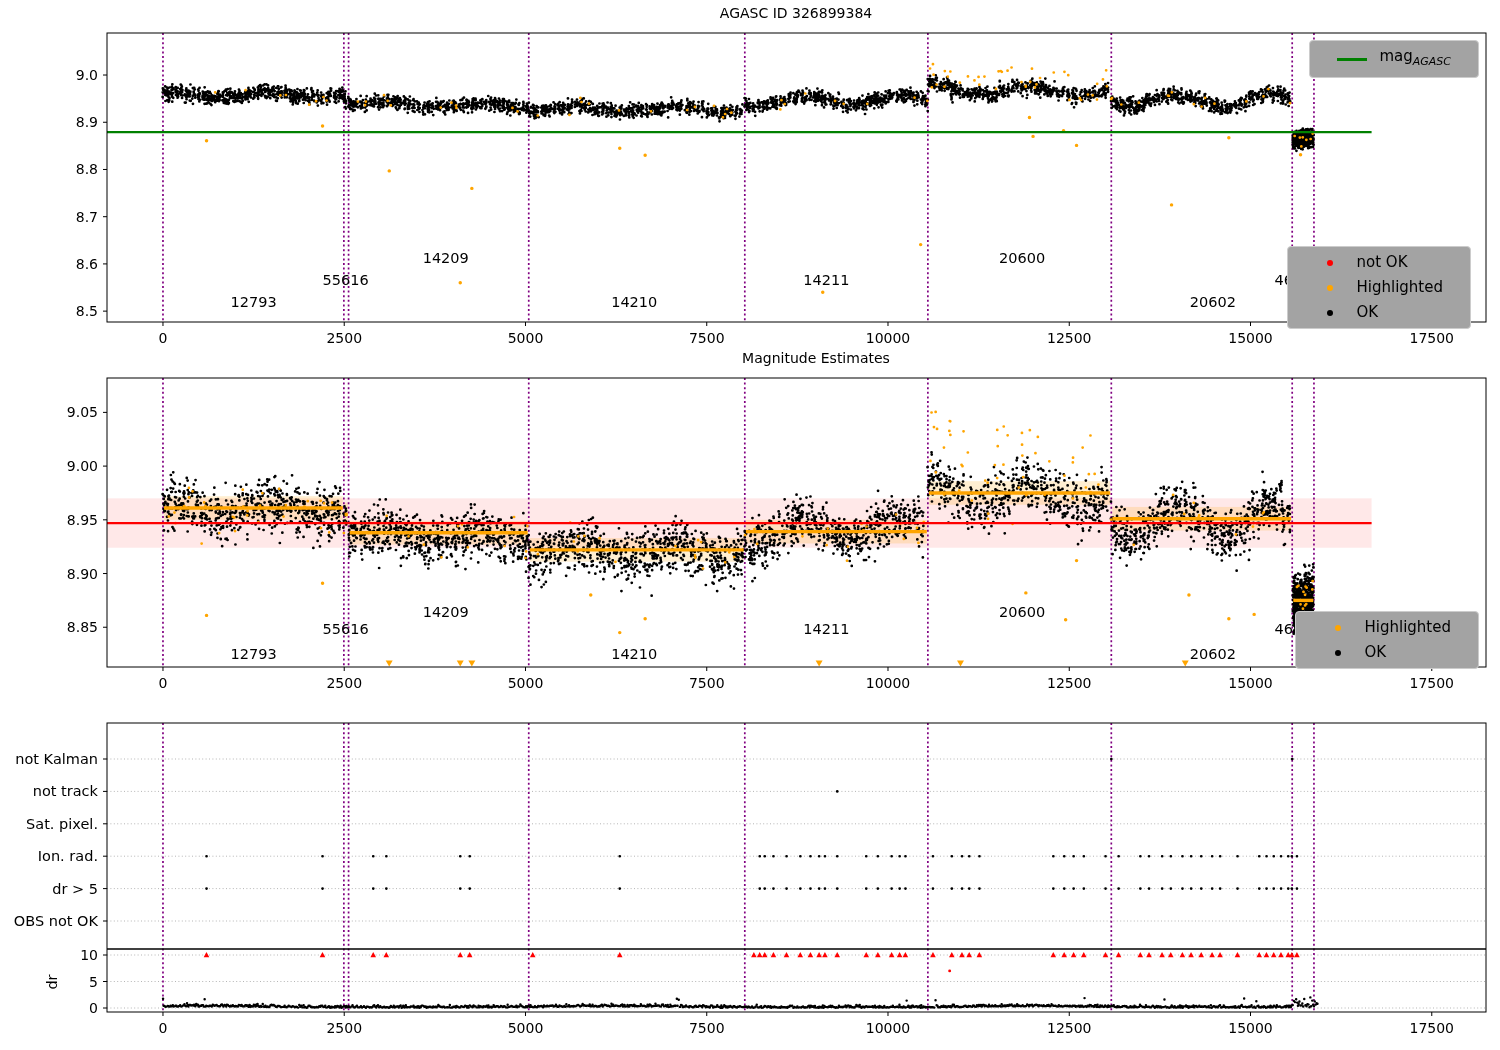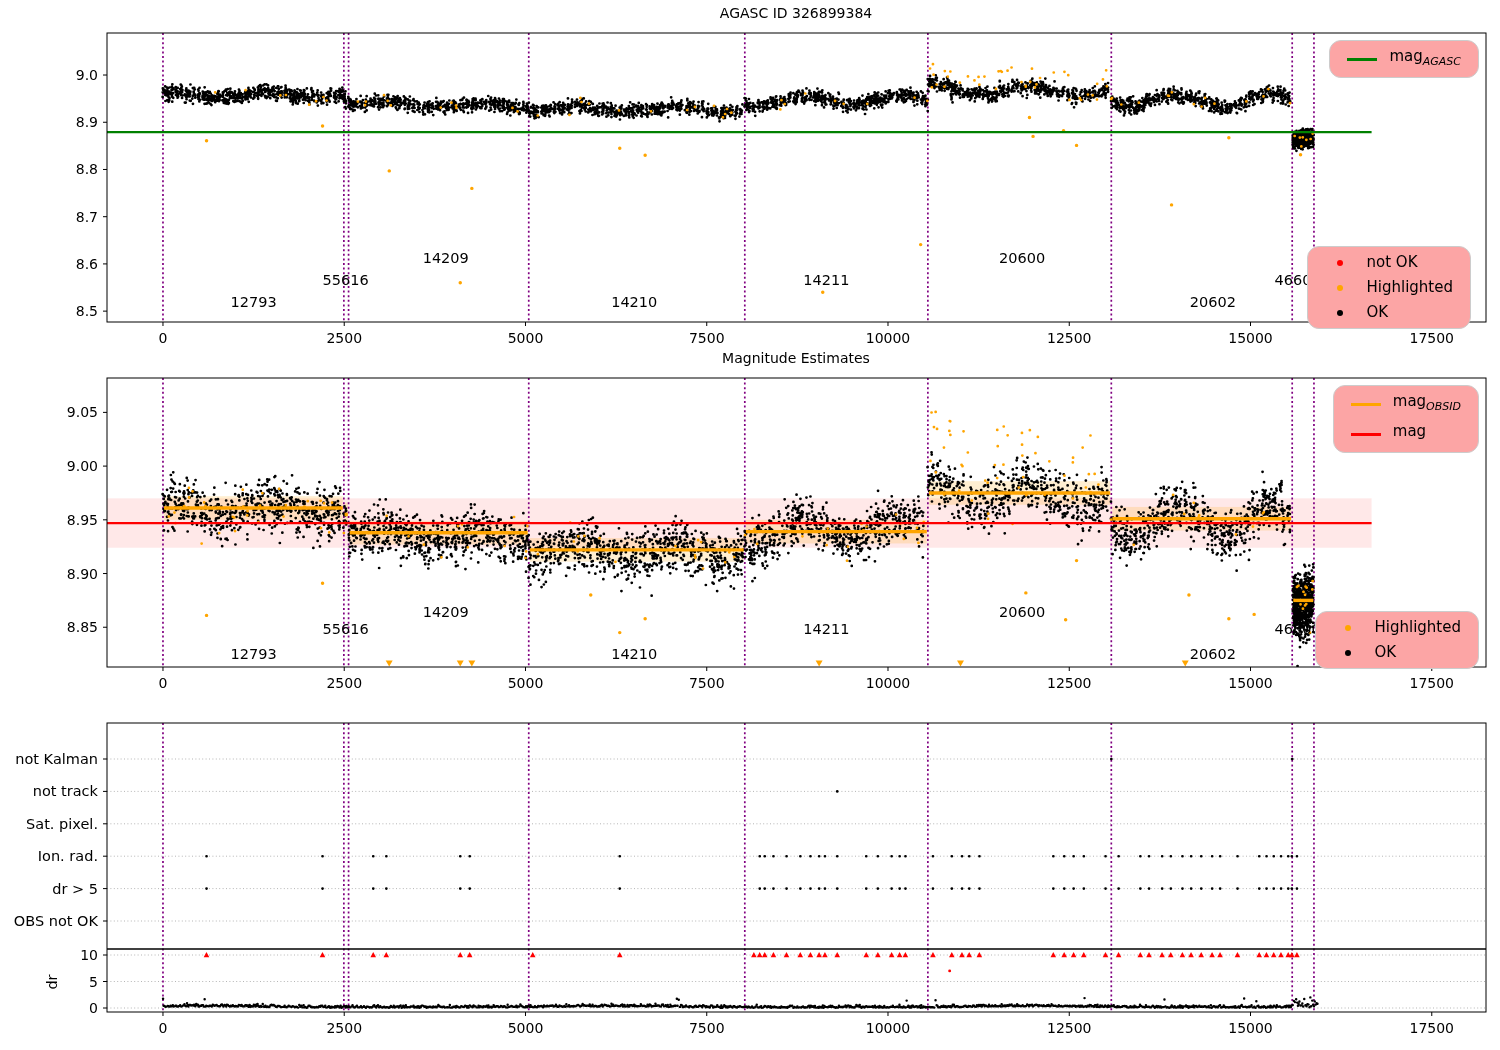--- a/index.html
+++ b/index.html
@@ -1,21 +1,21 @@
 <!DOCTYPE html>
 <html><head>
 <meta charset="utf-8">
 <style>
   html,body{margin:0;padding:0;background:#fff}
   .fig{position:relative;width:1500px;height:1050px;background:#fff;overflow:hidden;
        font-family:"DejaVu Sans","Liberation Sans",sans-serif;color:#000}
   .fig svg{position:absolute;left:0;top:0}
   .title{position:absolute;transform:translateX(-50%);font-size:14px;white-space:nowrap}
-  .legend{position:absolute;background:#fca5a5;border:1px solid #ccc;border-radius:12px;
-          padding:7px 17px;display:flex;flex-direction:column;gap:8px;font-size:15px}
+  .legend{position:absolute;background:#a3a3a3;border:1px solid #ccc;border-radius:4px;
+          padding:7px 27px;display:flex;flex-direction:column;gap:8px;font-size:15px}
   .lrow{display:flex;align-items:center;gap:12px;line-height:17px;white-space:nowrap}
   .lswatch{width:30px;height:3px;display:inline-block;flex:0 0 auto}
   .dotwrap{width:30px;display:flex;justify-content:center;flex:0 0 auto}
   .dot{width:7px;height:7px;border-radius:50%}
   .dot.small{width:6px;height:6px}
   sub{font-size:11px;font-style:italic}
 </style>
 </head>
 <body>
 
@@ -264,21 +264,21 @@
       <text x="345.67865404837016" y="634.232342007435" text-anchor="middle" font-size="14.5" fill="#000">55616</text>
       <text x="445.7322818086225" y="616.5055762081797" text-anchor="middle" font-size="14.5" fill="#000">14209</text>
       <text x="634.2391167192429" y="659.4795539033461" text-anchor="middle" font-size="14.5" fill="#000">14210</text>
       <text x="826.3710830704522" y="634.232342007435" text-anchor="middle" font-size="14.5" fill="#000">14211</text>
       <text x="1022.1281808622502" y="616.5055762081797" text-anchor="middle" font-size="14.5" fill="#000">20600</text>
       <text x="1212.810094637224" y="659.4795539033461" text-anchor="middle" font-size="14.5" fill="#000">20602</text>
       <text x="1297.638170347003" y="634.232342007435" text-anchor="middle" font-size="14.5" fill="#000">46600</text>
     </svg>
 
   <div class="title" style="left:796px;top:5px">AGASC ID 326899384</div>
-  <div class="title" style="left:796px;top:350px">Magnitude Estimates</div>
+  <div class="title" style="left:816px;top:350px">Magnitude Estimates</div>
 
   <div class="legend" style="right:21px;top:40px">
     <div class="lrow">
       <span class="lswatch" style="background-color: rgb(0, 128, 0);"></span>
       <span><span>mag</span><sub>AGASC</sub></span>
     </div>
   </div>
 
   <div class="legend" style="right:29px;top:246px">
     <div class="lrow">
@@ -294,30 +294,20 @@
       <span>Highlighted</span>
     </div>
     <div class="lrow">
       <span class="dotwrap">
           <span class="dot small" style="background-color: rgb(0, 0, 0);"></span>
         </span>
       <span>OK</span>
     </div>
   </div>
 
-  <div class="legend" style="right:21px;top:385px">
-    <div class="lrow">
-      <span class="lswatch" style="background-color: rgb(255, 165, 0);"></span>
-      <span><span>mag</span><sub>OBSID</sub></span>
-    </div>
-    <div class="lrow">
-      <span class="lswatch" style="background-color: rgb(255, 0, 0);"></span>
-      <span><span>mag</span><sub></sub></span>
-    </div>
-  </div>
 
   <div class="legend" style="right:21px;top:611px">
     <div class="lrow">
       <span class="dotwrap">
           <span class="dot small" style="background-color: rgb(255, 165, 0);"></span>
         </span>
       <span>Highlighted</span>
     </div>
     <div class="lrow">
       <span class="dotwrap">

